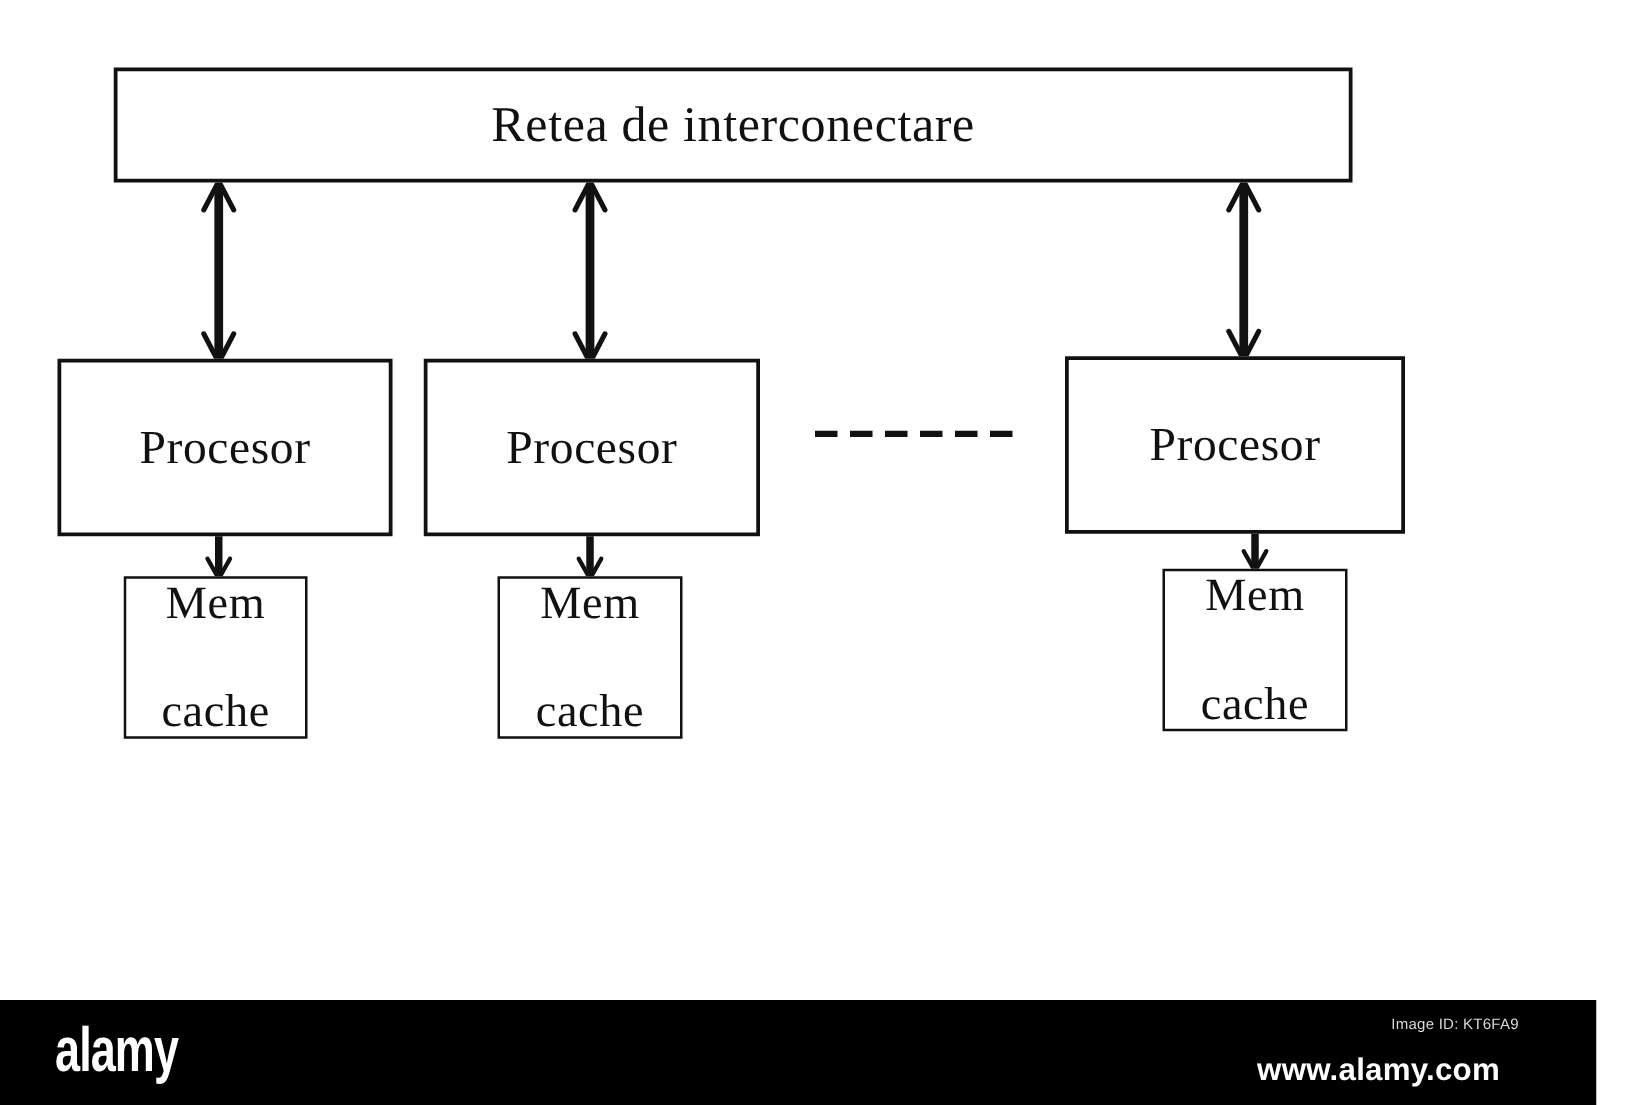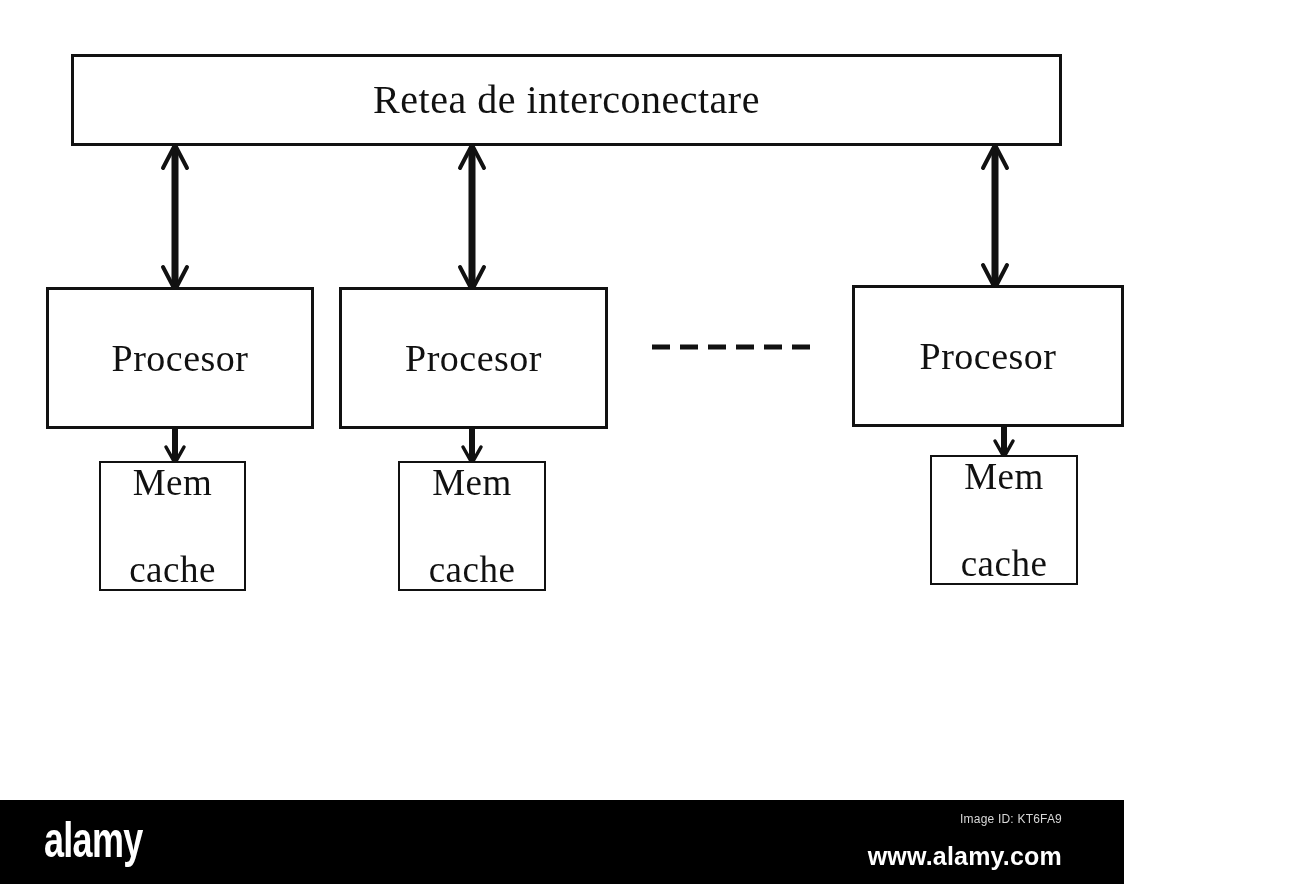--- a/index.html
+++ b/index.html
@@ -45,21 +45,21 @@
     align-items: center;
     justify-content: center;
     text-align: center;
     color: #111111;
     line-height: 1.06;
     letter-spacing: 0.5px;
   }
   .node.thin { border-width: 2px; }
 
   .network-box {
-    left: 71px;
+    left: 91px;
     top: 54px;
     width: 991px;
     height: 92px;
     font-size: 40px;
   }
 
   .proc-box { height: 142px; font-size: 38px; }
   .proc-1 { left: 46px;  top: 287px; width: 268px; }
   .proc-2 { left: 339px; top: 287px; width: 269px; }
   .proc-3 { left: 852px; top: 285px; width: 272px; }
@@ -75,21 +75,21 @@
   .cache-3 { left: 930px; top: 455px; width: 148px; }
 
   .cache-line { display: block; }
   .cache-line.l1 { margin-bottom: 4px; }
 
   
   #watermark-bar {
     position: absolute;
     left: 0;
     top: 800px;
-    width: 1124px;
+    width: 1277px;
     height: 84px;
     background: #000000;
     font-family: "Liberation Sans", "DejaVu Sans", sans-serif;
   }
   #alamy-logo {
     position: absolute;
     left: 44px;
     top: 14px;
     color: #ffffff;
     font-size: 50px;
@@ -103,21 +103,21 @@
     position: absolute;
     right: 62px;
     top: 12px;
     color: #d8d8d8;
     font-size: 12px;
     font-weight: 400;
     letter-spacing: 0.2px;
   }
   #alamy-url {
     position: absolute;
-    right: 62px;
+    right: 77px;
     top: 42px;
     color: #ffffff;
     font-size: 25px;
     font-weight: 700;
     letter-spacing: 0.2px;
   }
 </style>
 </head>
 <body>
 

